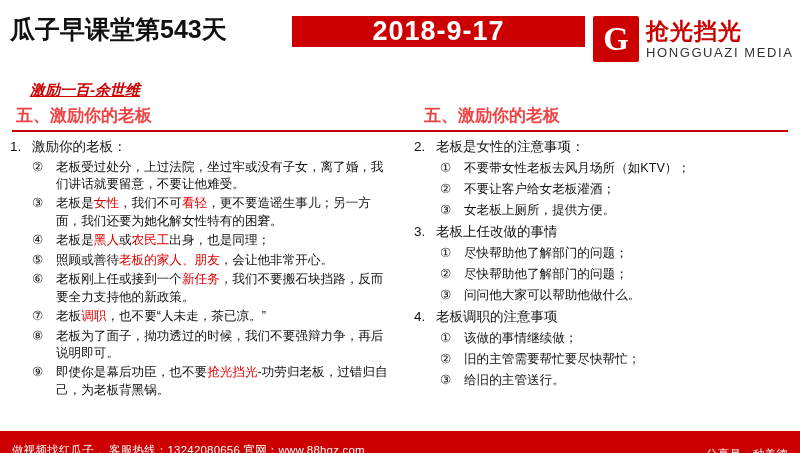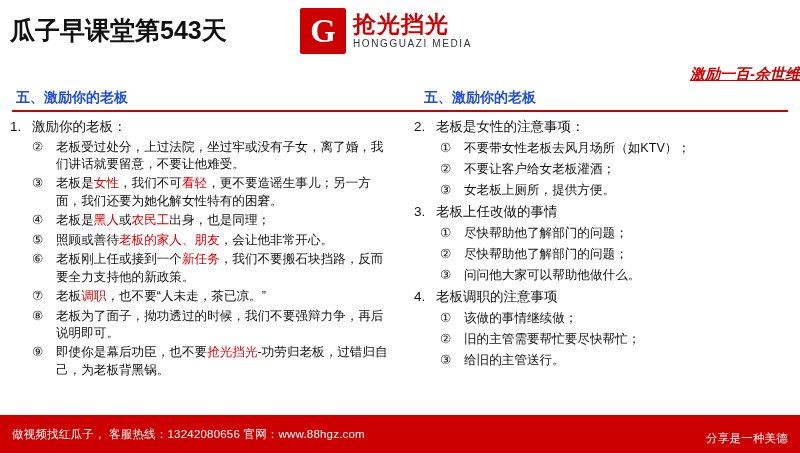--- a/index.html
+++ b/index.html
@@ -20,21 +20,22 @@
     background: #ffffff;
     box-sizing: border-box;
   }
 
   
   .header {
     position: relative;
     height: 62px;
     background: #ffffff;
     display: flex;
-    align-items: center;
+    align-items: flex-start;
+    margin-top: 16px;
   }
   .header-left {
     width: 292px;
     display: flex;
     align-items: center;
     padding-left: 10px;
     box-sizing: border-box;
   }
   .header-title {
     font-size: 25px;
@@ -82,29 +83,28 @@
     line-height: 1.05;
   }
   .logo-cn {
     color: #cc0000;
     font-size: 23px;
     font-weight: bold;
     letter-spacing: 1px;
   }
   .logo-en {
     color: #333333;
-    font-size: 10px;
+    font-size: 13px;
     letter-spacing: 1.6px;
     margin-top: 3px;
   }
 
   
   .subtitle-row {
-    padding: 3px 0 2px 22px;
-    text-align: right;
+    padding: 3px 0 2px 30px;
   }
   .subtitle {
     color: #cc0000;
     font-size: 15px;
     font-weight: bold;
     font-style: italic;
     text-decoration: underline;
   }
 
   
@@ -117,22 +117,22 @@
   }
   .head-left {
     width: 400px;
     padding-left: 16px;
   }
   .head-right {
     width: 400px;
     padding-left: 24px;
   }
   .section-head {
-    color: #1d4ed8;
-    font-size: 14px;
+    color: #ef4444;
+    font-size: 17px;
     font-weight: bold;
   }
   .rule {
     height: 2px;
     background: #cc0000;
     margin: 3px 12px 0 12px;
   }
 
   
   .columns {
@@ -201,20 +201,23 @@
 </style>
 </head>
 <body>
 
 <div class="slide">
 
   <div class="header">
     <div class="header-left">
       <div class="header-title">瓜子早课堂第543天</div>
     </div>
+    <div class="header-mid">
+      <div class="header-date">2018-9-17</div>
+    </div>
     <div class="header-right">
       <div class="logo-mark">G</div>
       <div class="logo-text">
         <div class="logo-cn">抢光挡光</div>
         <div class="logo-en">HONGGUAZI  MEDIA</div>
       </div>
     </div>
   </div>
 
   <div class="subtitle-row">

